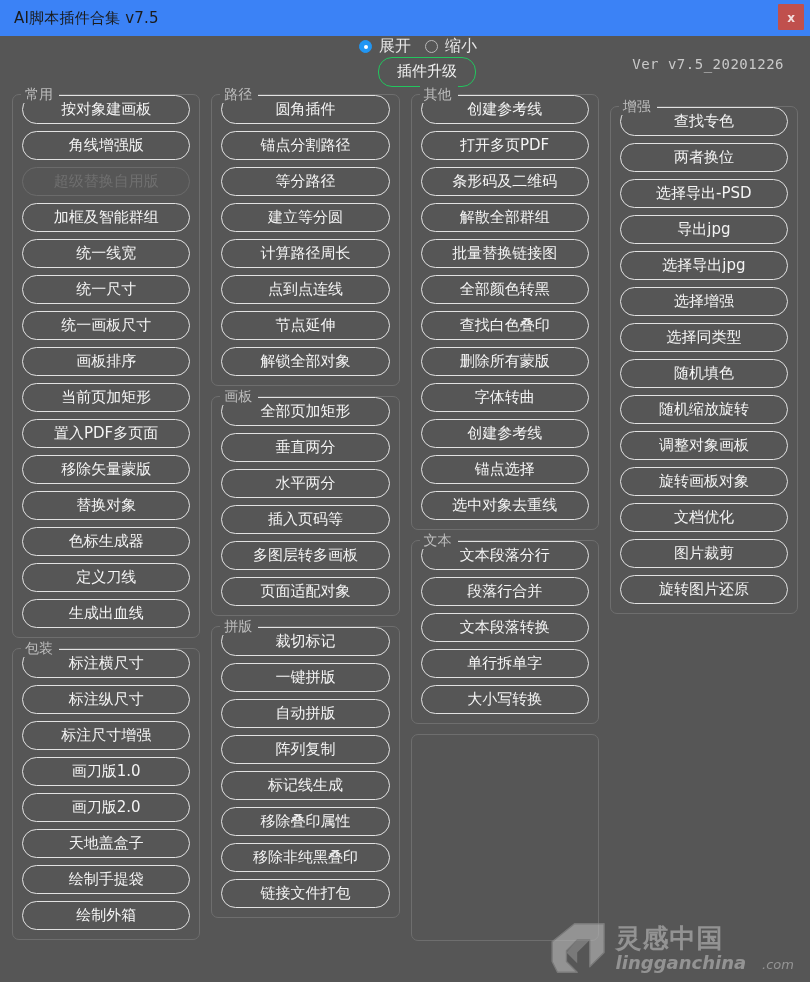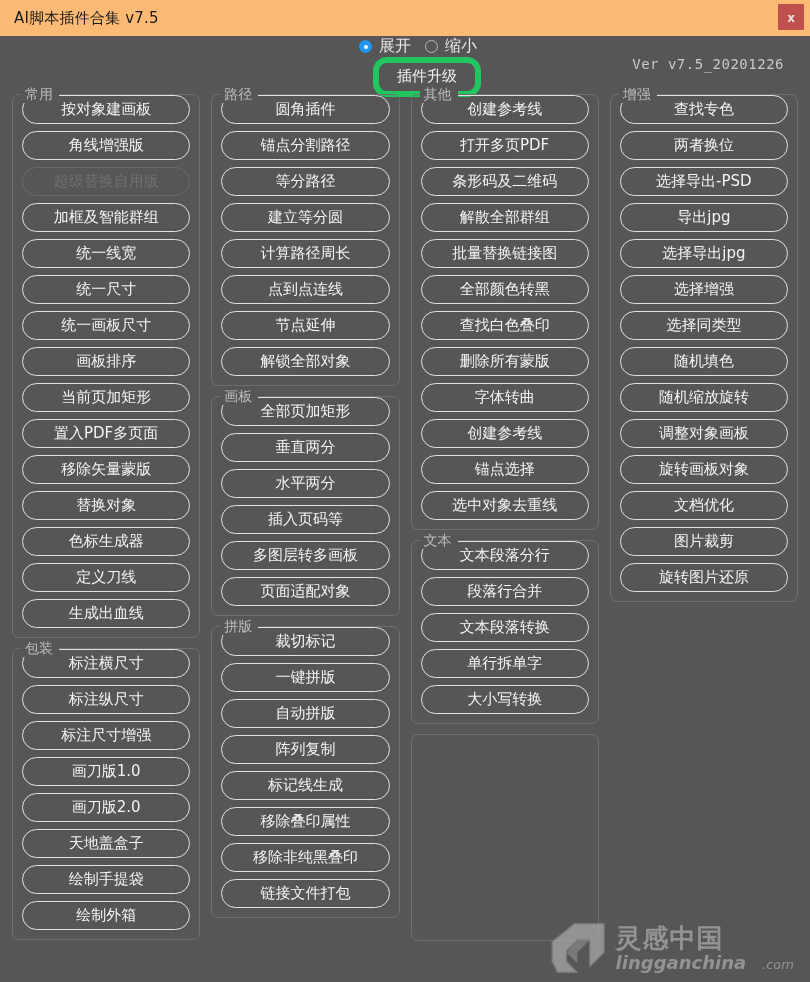--- a/index.html
+++ b/index.html
@@ -21,21 +21,21 @@
     width: 810px;
     height: 982px;
     background: #ffffff;
     box-sizing: border-box;
   }
 
   
   .titlebar {
     position: relative;
     height: 36px;
-    background: #fdba74;
+    background: #3b82f6;
     display: flex;
     align-items: center;
     padding-left: 14px;
     box-sizing: border-box;
   }
   .titlebar-text {
     font-size: 15px;
     color: #1b1b1b;
     font-family: "DejaVu Sans", "Liberation Sans", sans-serif;
     letter-spacing: 0.2px;
@@ -111,21 +111,21 @@
     border: 1px solid #b8b8b8;
   }
   .radio-label {
     font-size: 16px;
     color: #e8e8e8;
     font-family: "DejaVu Sans", "Liberation Sans", sans-serif;
   }
   .upgrade-button {
     margin-left: 4px;
     padding: 5px 18px 6px 18px;
-    border: 6px solid #22c55e;
+    border: 1px solid #22c55e;
     border-radius: 14px;
     background: transparent;
     color: #f2f2f2;
     font-size: 15px;
     cursor: pointer;
     font-family: "DejaVu Sans", "Liberation Sans", sans-serif;
     line-height: 1.1;
   }
   .version-text {
     position: absolute;
@@ -145,21 +145,21 @@
     height: 888px;
     align-items: flex-start;
   }
   .column {
     width: 198px;
     margin-right: 3px;
     box-sizing: border-box;
     display: flex;
     flex-direction: column;
   }
-  .column:last-child { margin-right: 0; }
+  .column:last-child { margin-right: 0; margin-top: 12px; }
 
   
   .group {
     position: relative;
     border: 1px solid #6e6e6e;
     border-radius: 7px;
     margin: 0 4px 10px 4px;
     padding: 0 9px 9px 9px;
     box-sizing: border-box;
   }

